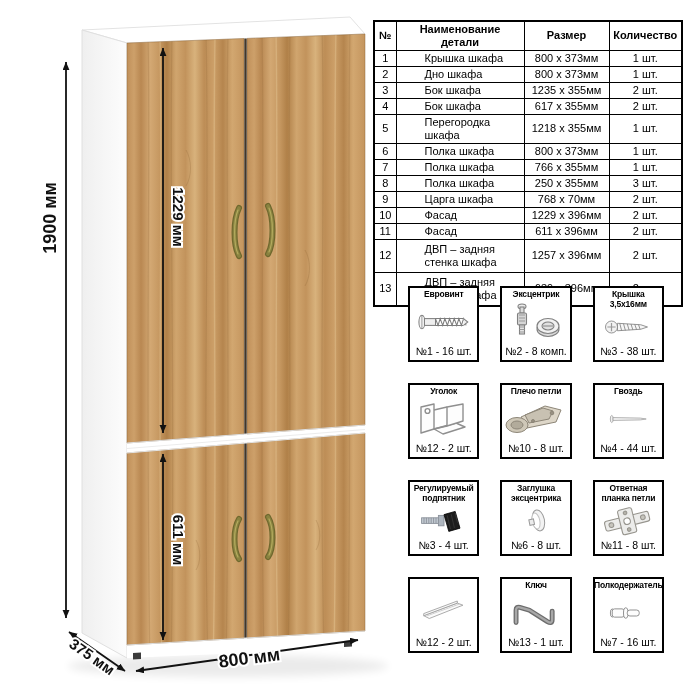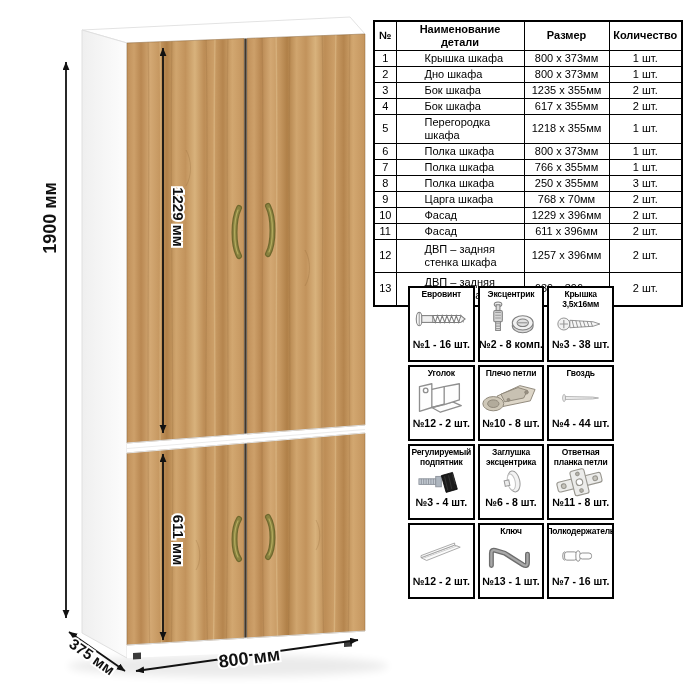--- a/index.html
+++ b/index.html
@@ -16,28 +16,28 @@
                table-layout:fixed;font-size:11px;line-height:1.18;background:#fff;}
   #parts-table th,#parts-table td{border:1.4px solid #000;padding:1px 3px;overflow:hidden;}
   #parts-table{border:2px solid #000;}
   #parts-table th{font-weight:bold;text-align:center;height:17px;}
   #parts-table td{height:13px;}
   #parts-table td.c{text-align:center;}
   #parts-table td.n{text-align:left;padding-left:28px;}
   #parts-table tr.tall td{height:30px;}
 
   
-  #hw-grid{position:absolute;left:408px;top:286px;width:206px;display:grid;
-           grid-template-columns:repeat(3,1fr);grid-auto-rows:76px;gap:3px;}
+  #hw-grid{position:absolute;left:408px;top:286px;width:256px;display:grid;
+           grid-template-columns:repeat(3,1fr);grid-auto-rows:76px;gap:21px;}
   .hw-cell{border:2px solid #000;background:#fff;display:flex;flex-direction:column;
            align-items:center;overflow:hidden;}
   .hw-title{font-weight:bold;font-size:8.5px;line-height:1.15;text-align:center;
             padding:2px 1px 0 1px;letter-spacing:-0.2px;}
   .hw-icon{flex:1;display:flex;align-items:center;justify-content:center;min-height:0;width:100%;}
-  .hw-count{font-weight:bold;font-size:10.5px;padding:0 0 10px 0;white-space:nowrap;}
+  .hw-count{font-weight:normal;font-size:10.5px;padding:0 0 3px 0;white-space:nowrap;}
 </style>
 </head>
 <body>
 
 <div id="page">
 
   <svg id="cab-svg" width="400" height="700" viewBox="0 0 400 700">
     <defs>
       <linearGradient id="wood" x1="0" y1="0" x2="1" y2="0">
         <stop offset="0" stop-color="#c0905a"></stop>

